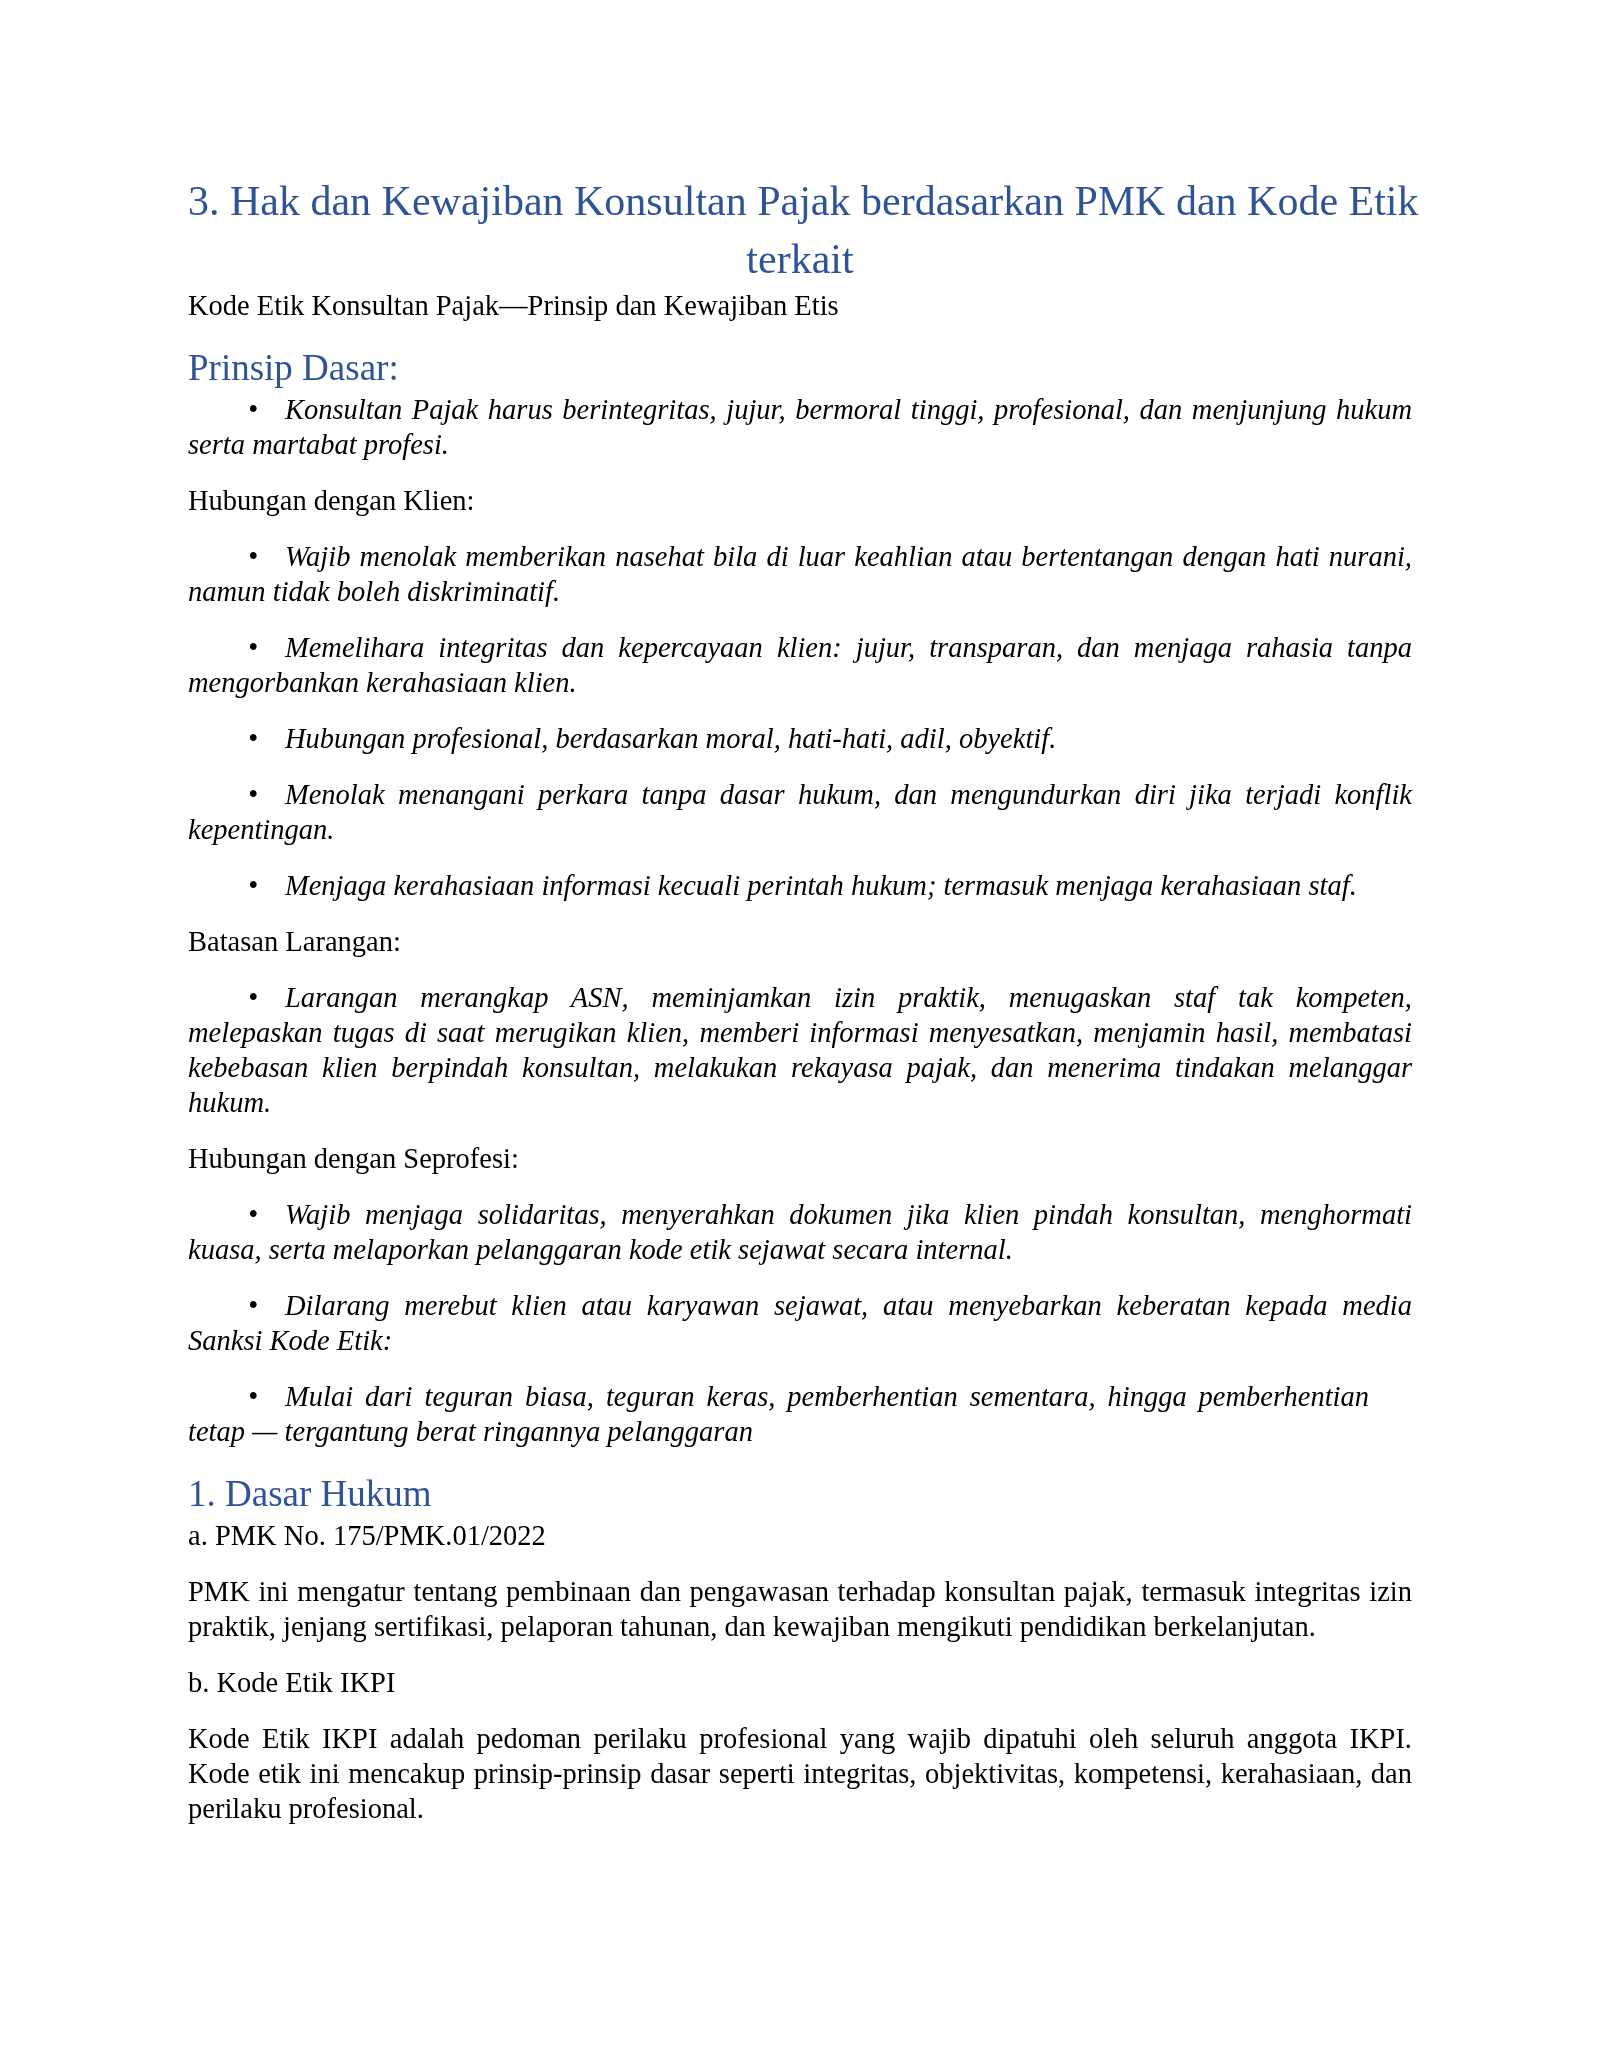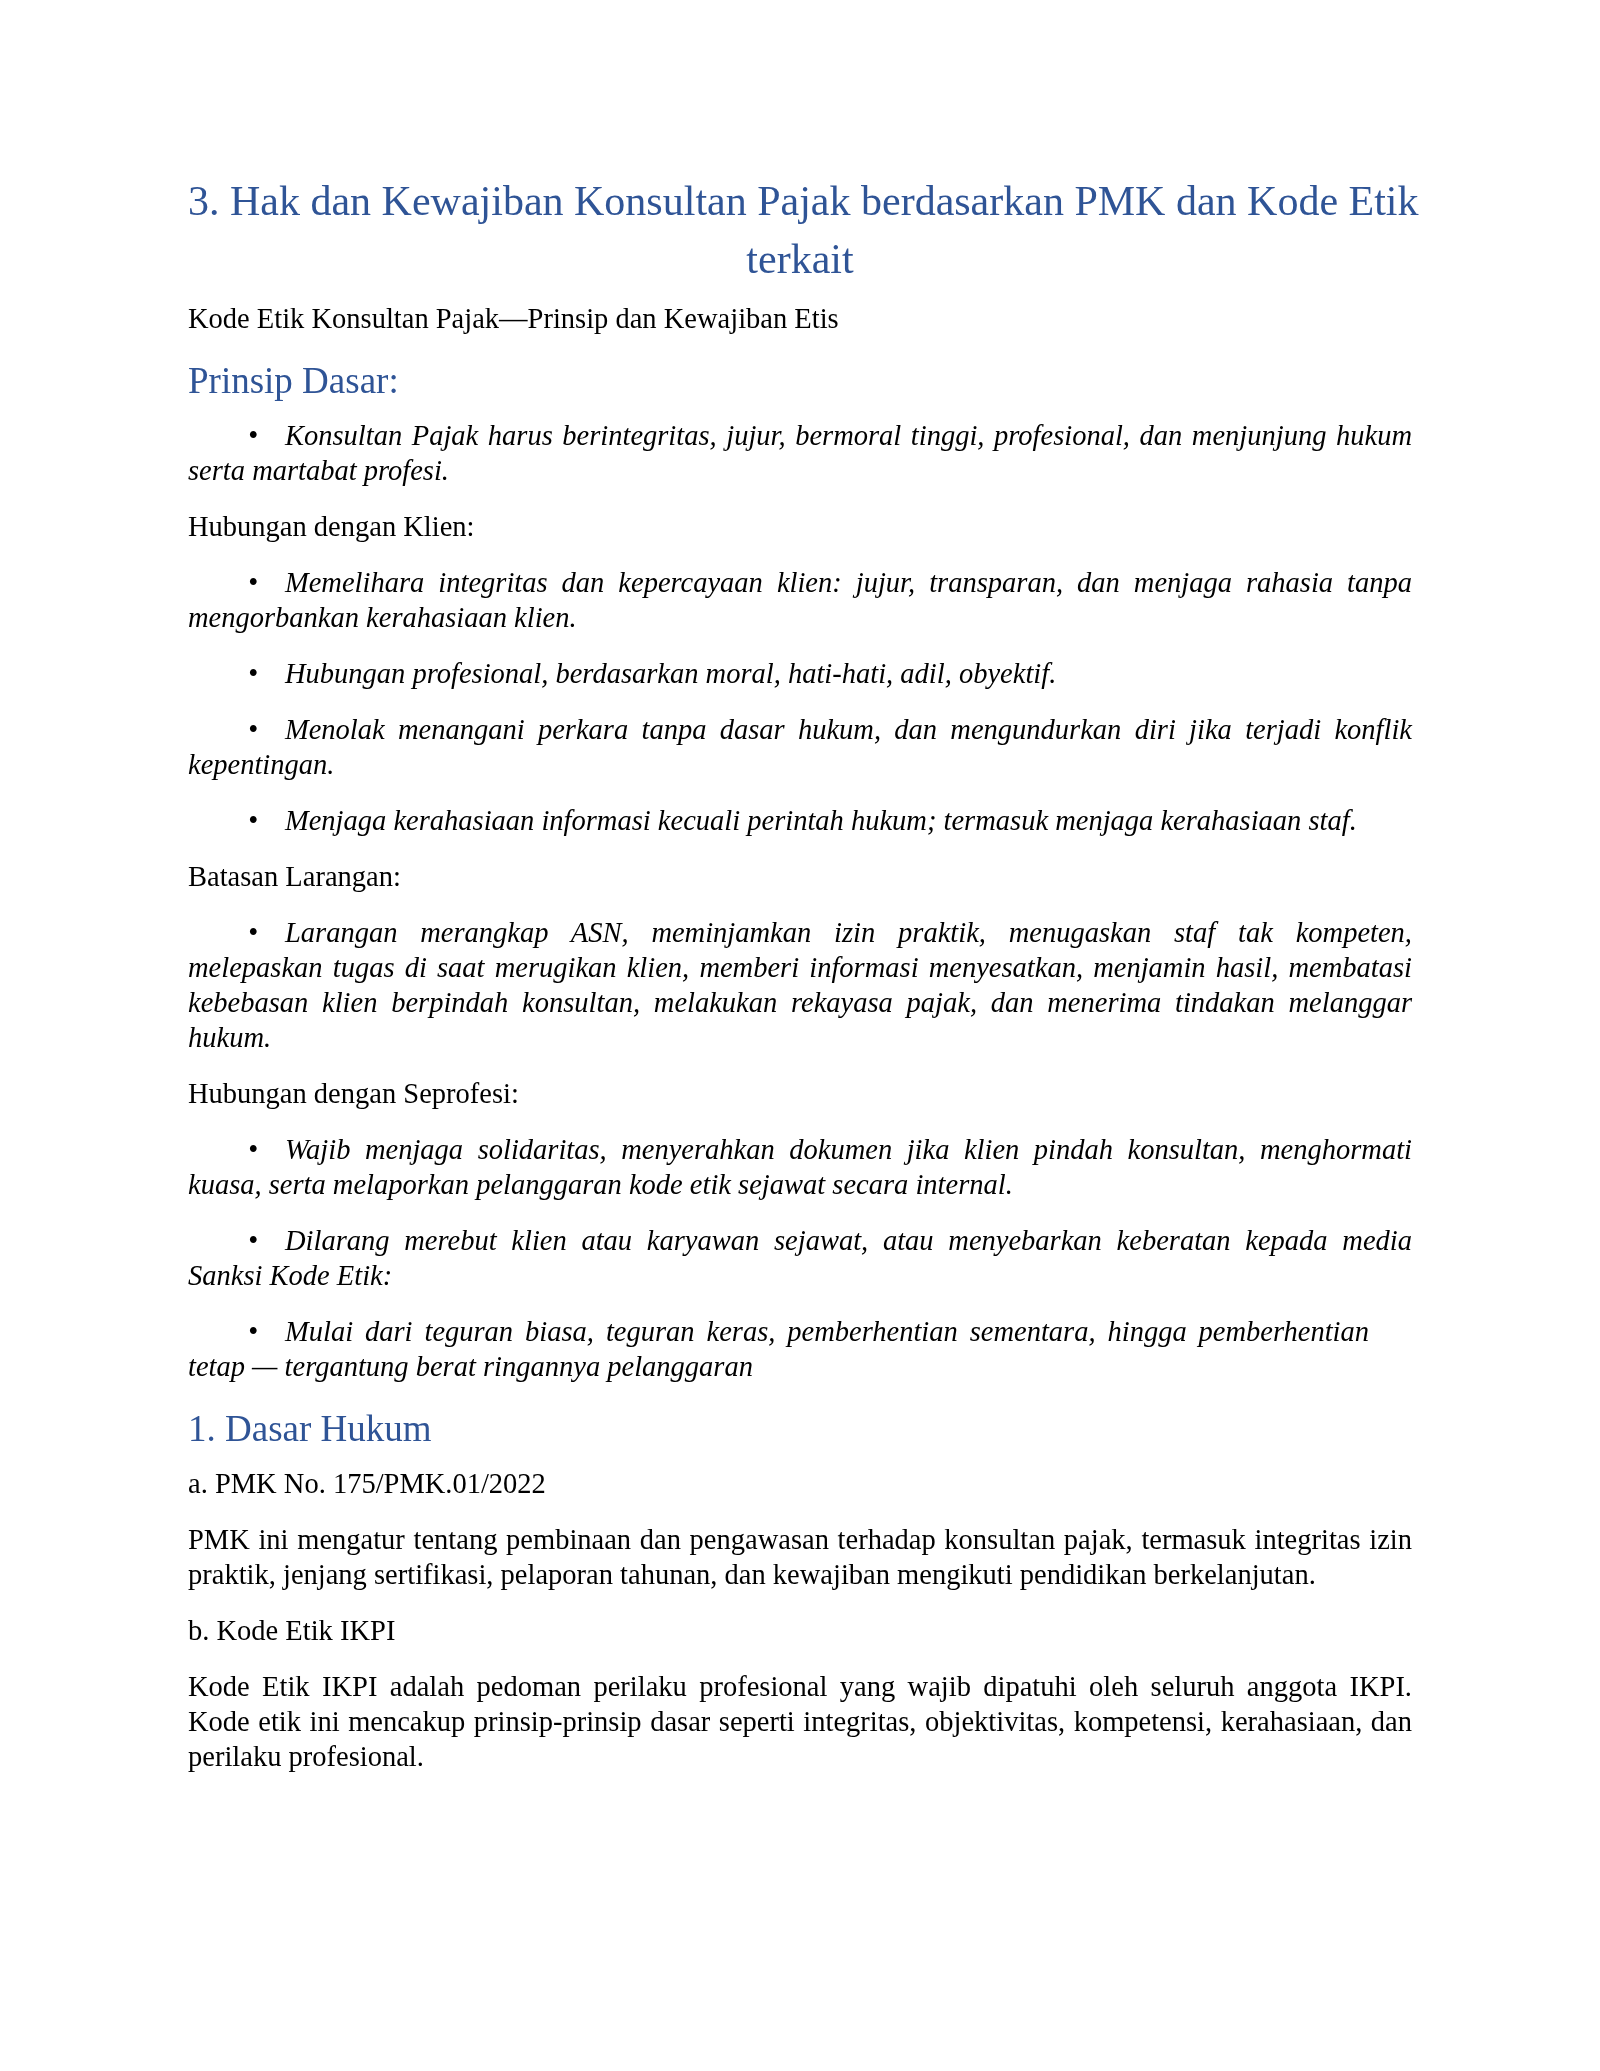--- a/index.html
+++ b/index.html
@@ -31,40 +31,41 @@
   h2, h3 {
     font-size: 37px;
     line-height: 48px;
     font-weight: normal;
     color: var(--heading-color, #2f5496);
     margin: 6px 0 0 0;
   }
   p {
     font-size: 28.5px;
     line-height: 35px;
-    margin: 13px 0 21px 0;
+    margin: 0 0 21px 0;
     text-align: justify;
     text-justify: inter-word;
   }
   p.bullet { text-indent: 60px; font-style: italic; }
   .tab { display: inline-block; width: 27px; }
   .dot { display: inline; }
 </style>
 </head>
 <body style="background: rgb(255, 255, 255); color: rgb(0, 0, 0);">
 
 <main class="doc">
     <h1>
       <span class="h1-line">3. Hak dan Kewajiban Konsultan Pajak berdasarkan PMK dan Kode Etik</span>
       <span class="h1-line">terkait</span>
     </h1>
     <p>Kode Etik Konsultan Pajak—Prinsip dan Kewajiban Etis</p>
     <h2>Prinsip Dasar:</h2>
     <p class="bullet"><span class="dot">•</span><span class="tab"></span><span>Konsultan Pajak harus berintegritas, jujur, bermoral tinggi, profesional, dan menjunjung hukum serta martabat profesi.</span></p>
     <p>Hubungan dengan Klien:</p>
+    <p class="bullet"><span class="dot">•</span><span class="tab"></span><span>Wajib menolak memberikan nasehat bila di luar keahlian atau bertentangan dengan hati nurani, namun tidak boleh diskriminatif.</span></p>
     <p class="bullet"><span class="dot">•</span><span class="tab"></span><span>Memelihara integritas dan kepercayaan klien: jujur, transparan, dan menjaga rahasia tanpa mengorbankan kerahasiaan klien.</span></p>
     <p class="bullet"><span class="dot">•</span><span class="tab"></span><span>Hubungan profesional, berdasarkan moral, hati-hati, adil, obyektif.</span></p>
     <p class="bullet"><span class="dot">•</span><span class="tab"></span><span>Menolak menangani perkara tanpa dasar hukum, dan mengundurkan diri jika terjadi konflik kepentingan.</span></p>
     <p class="bullet"><span class="dot">•</span><span class="tab"></span><span>Menjaga kerahasiaan informasi kecuali perintah hukum; termasuk menjaga kerahasiaan staf.</span></p>
     <p>Batasan Larangan:</p>
     <p class="bullet"><span class="dot">•</span><span class="tab"></span><span>Larangan merangkap ASN, meminjamkan izin praktik, menugaskan staf tak kompeten, melepaskan tugas di saat merugikan klien, memberi informasi menyesatkan, menjamin hasil, membatasi kebebasan klien berpindah konsultan, melakukan rekayasa pajak, dan menerima tindakan melanggar hukum.</span></p>
     <p>Hubungan dengan Seprofesi:</p>
     <p class="bullet"><span class="dot">•</span><span class="tab"></span><span>Wajib menjaga solidaritas, menyerahkan dokumen jika klien pindah konsultan, menghormati kuasa, serta melaporkan pelanggaran kode etik sejawat secara internal.</span></p>
     <p class="bullet"><span class="dot">•</span><span class="tab"></span><span>Dilarang merebut klien atau karyawan sejawat, atau menyebarkan keberatan kepada media Sanksi Kode Etik:</span></p>
     <p class="bullet"><span class="dot">•</span><span class="tab"></span><span>Mulai dari teguran biasa, teguran keras, pemberhentian sementara, hingga pemberhentian &nbsp;&nbsp;&nbsp; tetap — tergantung berat ringannya pelanggaran</span></p>

